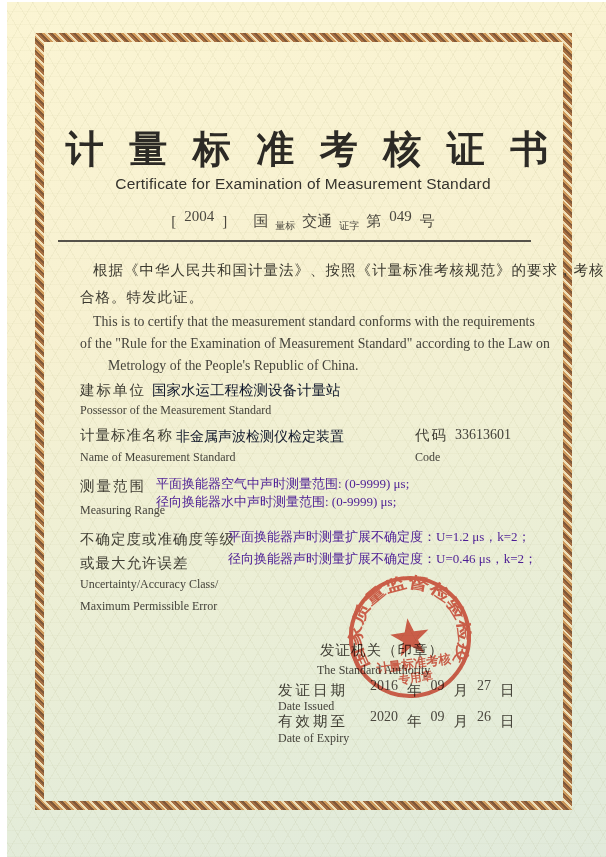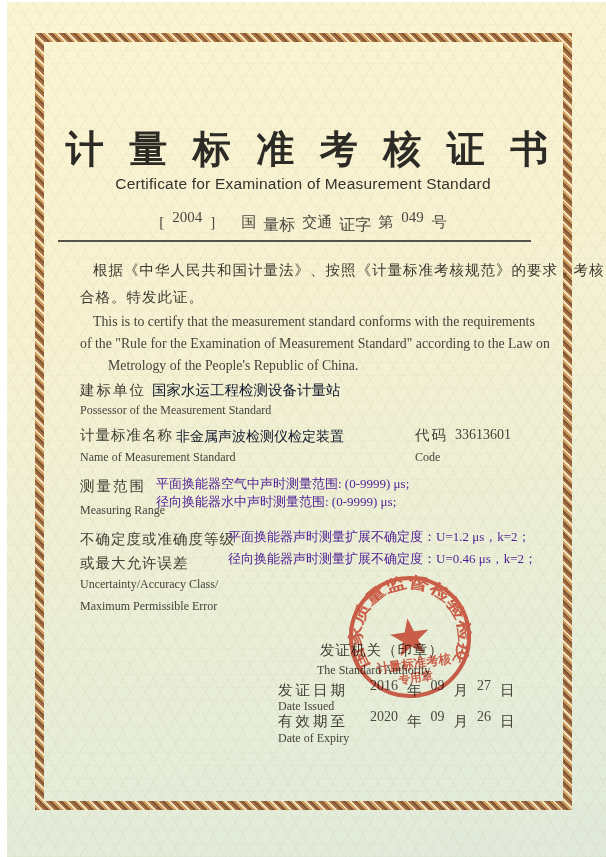--- a/index.html
+++ b/index.html
@@ -32,21 +32,21 @@
   .title-cn{
     top:124px;font-size:38px;font-weight:bold;letter-spacing:8px;padding-left:8px;
     color:#2c2a25;font-family:"Liberation Serif","DejaVu Serif",serif;
   }
   .title-en{
     top:175px;font-size:15.5px;color:#34322c;letter-spacing:.2px;
     font-family:"Liberation Sans","DejaVu Sans",sans-serif;
   }
   .number-line{top:212px;font-size:15px;color:#4a473e;}
   .number-line .raised{position:relative;top:-5px;margin:0 4px;}
-  .number-line .small-sub{font-size:16px;position:relative;top:3px;margin:0 3px;}
+  .number-line .small-sub{font-size:10px;position:relative;top:3px;margin:0 3px;}
   .number-line .seg{margin:0 4px;}
   .number-line .gap-l{margin-left:22px;}
   .hr-line{top:240px;left:58px;width:473px;height:2px;background:#55524a;}
   .cn-para{font-size:14.5px;letter-spacing:1px;color:#3b392f;}
   .en-para{font-size:13.8px;color:#45433b;}
   .cn-label{letter-spacing:2px;color:#3f3d33;}
   .cn-text{color:#0f172a;}
   .val-sm{font-size:13px;color:#4c1d95;}
   .en-label{font-size:12px;color:#45433b;}
   .f145{font-size:14.5px;}

